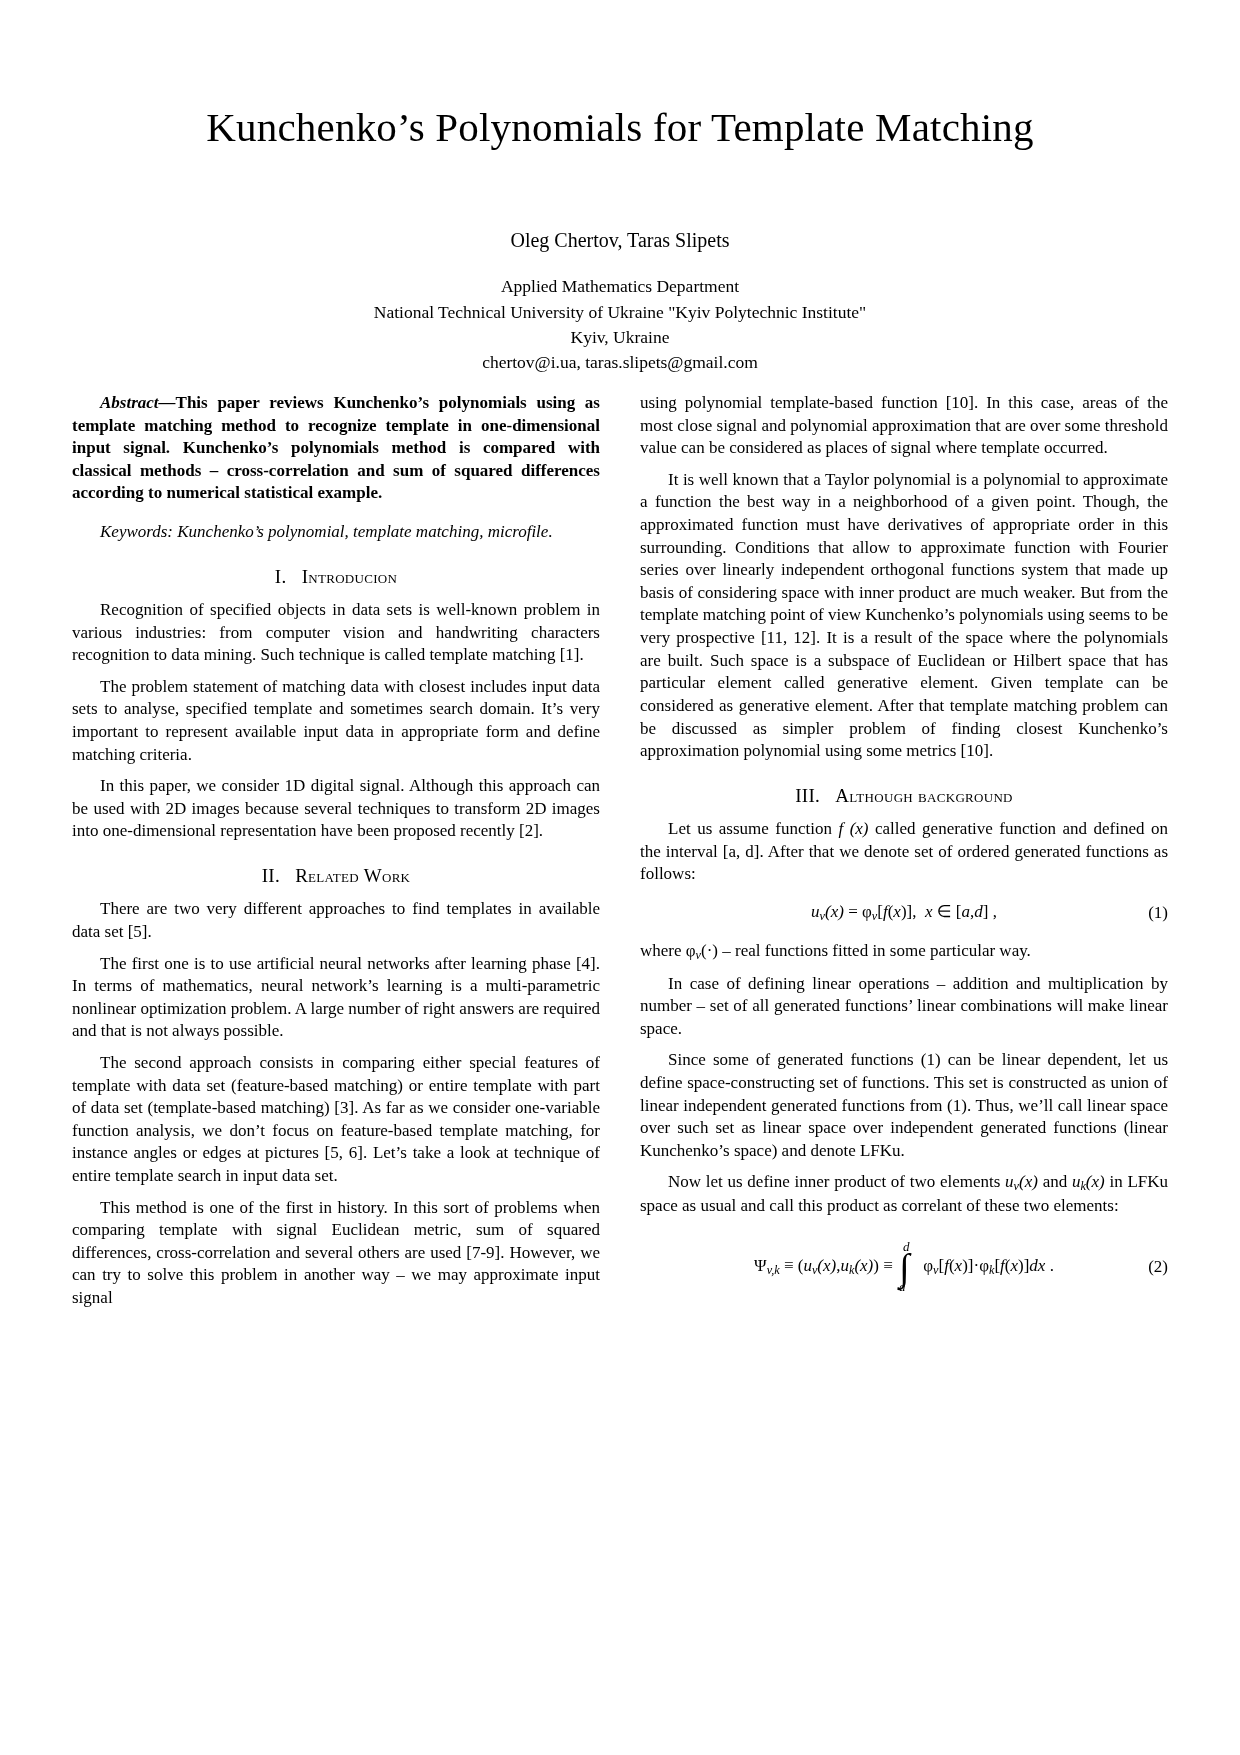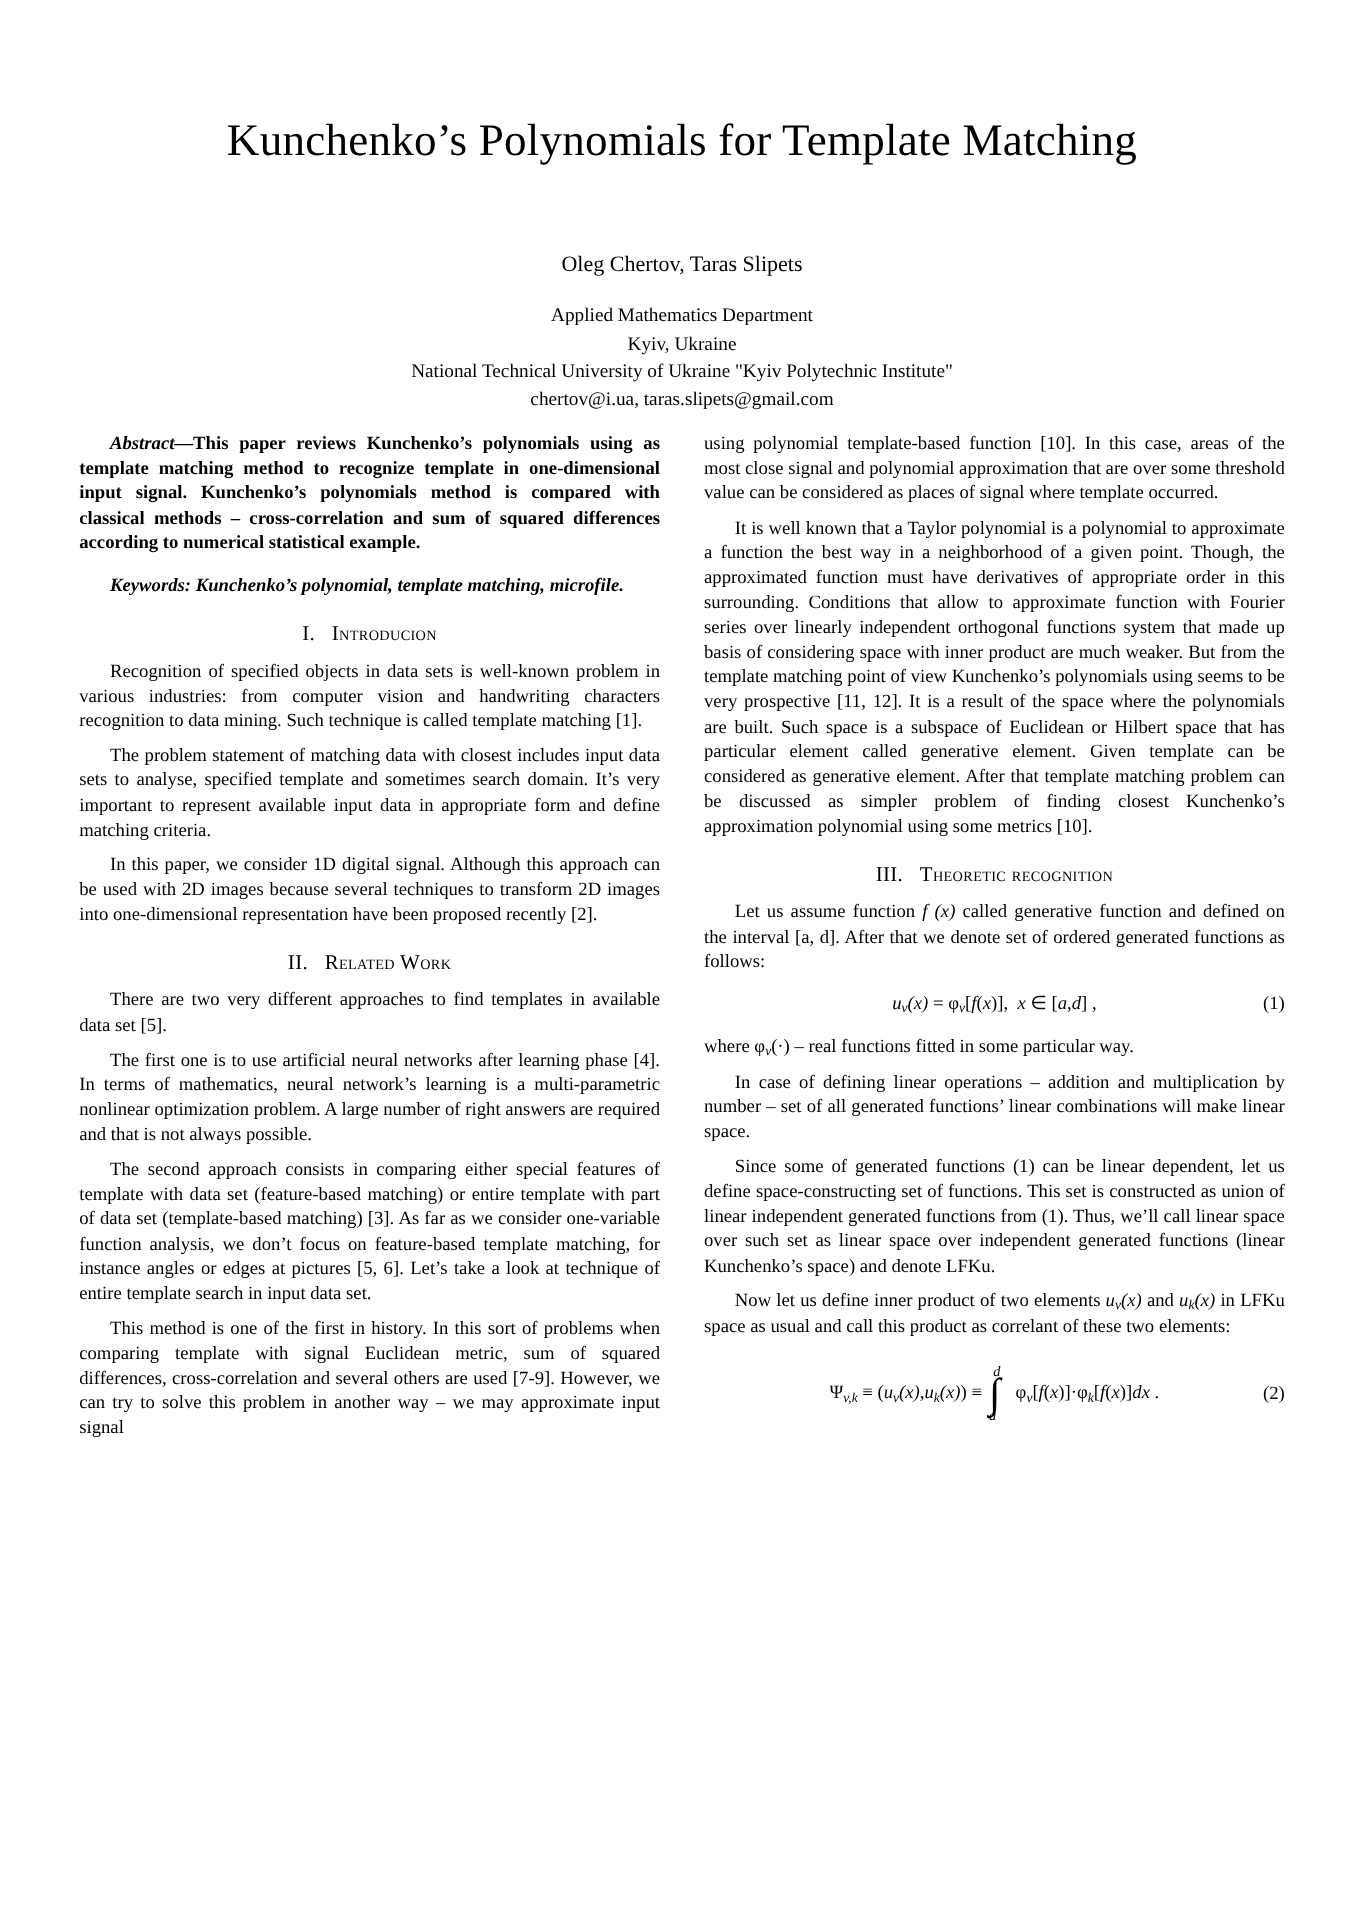--- a/index.html
+++ b/index.html
@@ -66,21 +66,21 @@
     font-weight: bold;
     text-indent: 0;
     text-align: justify;
     margin-bottom: 16px !important;
   }
   .abstract .lead {
     font-style: italic;
     font-weight: bold;
   }
   .keywords {
-    font-weight: bold;
+    font-weight: normal;
     font-style: italic;
     text-indent: 28px;
     text-align: justify;
     margin-bottom: 20px !important;
   }
   h2.section {
     text-align: center;
     font-size: 19px;
     font-weight: normal;
     font-variant: small-caps;
@@ -150,22 +150,22 @@
 <body>
 
 <div class="page">
 
   <h1 class="title">Kunchenko’s Polynomials for Template Matching</h1>
 
   <div class="authors">Oleg Chertov, Taras Slipets</div>
 
   <div class="affil">
     <div>Applied Mathematics Department</div>
+    <div>National Technical University of Ukraine "Kyiv Polytechnic Institute"</div>
     <div>Kyiv, Ukraine</div>
-    <div>National Technical University of Ukraine "Kyiv Polytechnic Institute"</div>
     <div>chertov@i.ua, taras.slipets@gmail.com</div>
   </div>
 
   <div class="columns">
 
     <div class="col">
 
       <p class="abstract"><span class="lead">Abstract—</span><span>This paper reviews Kunchenko’s polynomials using as template matching method to recognize template in one-dimensional input signal. Kunchenko’s polynomials method is compared with classical methods – cross-correlation and sum of squared differences according to numerical statistical example.</span></p>
 
       <p class="keywords">Keywords: Kunchenko’s polynomial, template matching, microfile.</p>
@@ -183,21 +183,21 @@
       <p>The second approach consists in comparing either special features of template with data set (feature-based matching) or entire template with part of data set (template-based matching) [3]. As far as we consider one-variable function analysis, we don’t focus on feature-based template matching, for instance angles or edges at pictures [5, 6]. Let’s take a look at technique of entire template search in input data set.</p>
       <p>This method is one of the first in history. In this sort of problems when comparing template with signal Euclidean metric, sum of squared differences, cross-correlation and several others are used [7-9]. However, we can try to solve this problem in another way – we may approximate input signal</p>
 
     </div>
 
     <div class="col">
 
       <p style="text-indent:0">using polynomial template-based function [10]. In this case, areas of the most close signal and polynomial approximation that are over some threshold value can be considered as places of signal where template occurred.</p>
       <p>It is well known that a Taylor polynomial is a polynomial to approximate a function the best way in a neighborhood of a given point. Though, the approximated function must have derivatives of appropriate order in this surrounding. Conditions that allow to approximate function with Fourier series over linearly independent orthogonal functions system that made up basis of considering space with inner product are much weaker. But from the template matching point of view Kunchenko’s polynomials using seems to be very prospective [11, 12]. It is a result of the space where the polynomials are built. Such space is a subspace of Euclidean or Hilbert space that has particular element called generative element. Given template can be considered as generative element. After that template matching problem can be discussed as simpler problem of finding closest Kunchenko’s approximation polynomial using some metrics [10].</p>
 
-      <h2 class="section"><span class="num">III.</span>&nbsp;&nbsp;&nbsp;<span style="font-variant:small-caps">Theoretic recognition</span></h2>
+      <h2 class="section"><span class="num">III.</span>&nbsp;&nbsp;&nbsp;<span style="font-variant:small-caps">Although background</span></h2>
 
       <p><span>Let us assume function </span><span class="it">f (x)</span><span> called generative function and defined on the interval [a, d]. After that we denote set of ordered generated functions as follows:</span></p>
 
       <div class="eq">
         <div class="body">
           <span class="it">u</span><span class="sub it">v</span><span class="it">(x)</span> = φ<span class="sub it">v</span>[<span class="it">f</span>(<span class="it">x</span>)],&nbsp; <span class="it">x</span> ∈ [<span class="it">a</span>,<span class="it">d</span>] ,
         </div>
         <span class="tag">(1)</span>
       </div>
 

